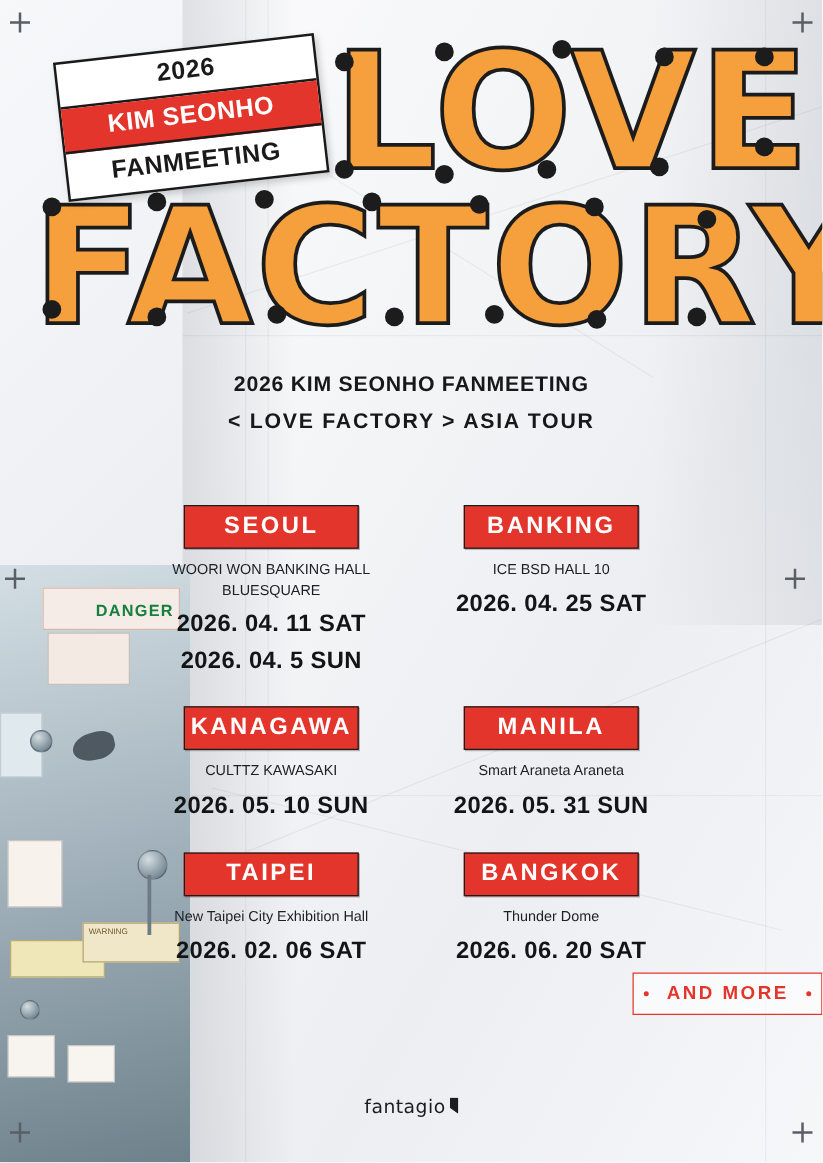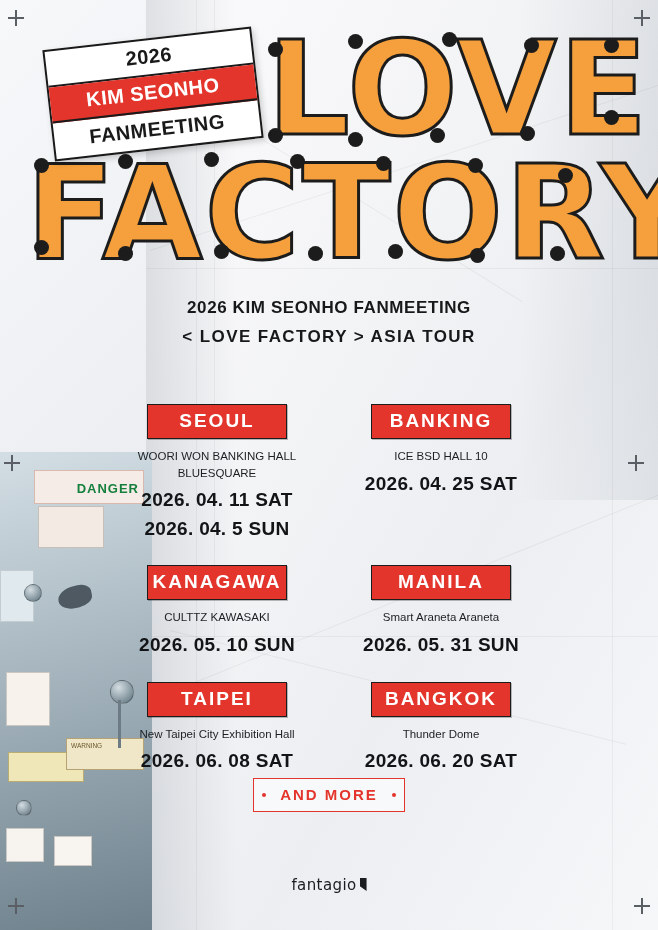--- a/index.html
+++ b/index.html
@@ -308,21 +308,21 @@
   }
 
   
   .row { display: flex; justify-content: center; gap: 64px; margin-bottom: 22px; }
   .col { width: 160px; }
 
   .and-more-wrap {
     position: absolute;
     left: 0; top: 778px;
     width: 658px;
-    text-align: center;
+    text-align: right;
     z-index: 6;
   }
   .and-more {
     display: inline-block;
     border: 1.5px solid #e4352c;
     color: #e4352c;
     font-weight: bold;
     font-size: 15px;
     letter-spacing: 2px;
     padding: 7px 26px 8px;
@@ -495,21 +495,21 @@
       </div>
     </div>
 
     <div class="row" style="margin-top:18px;">
       <div class="col city-block">
         <div class="city-banner">TAIPEI</div>
         <div class="venue">
           <div>New Taipei City Exhibition Hall</div>
         </div>
         <div class="dates">
-          <div>2026. 06. 08 SAT</div>
+          <div>2026. 02. 06 SAT</div>
         </div>
       </div>
       <div class="col city-block">
         <div class="city-banner">BANGKOK</div>
         <div class="venue">
           <div>Thunder Dome</div>
         </div>
         <div class="dates">
           <div>2026. 06. 20 SAT</div>
         </div>

